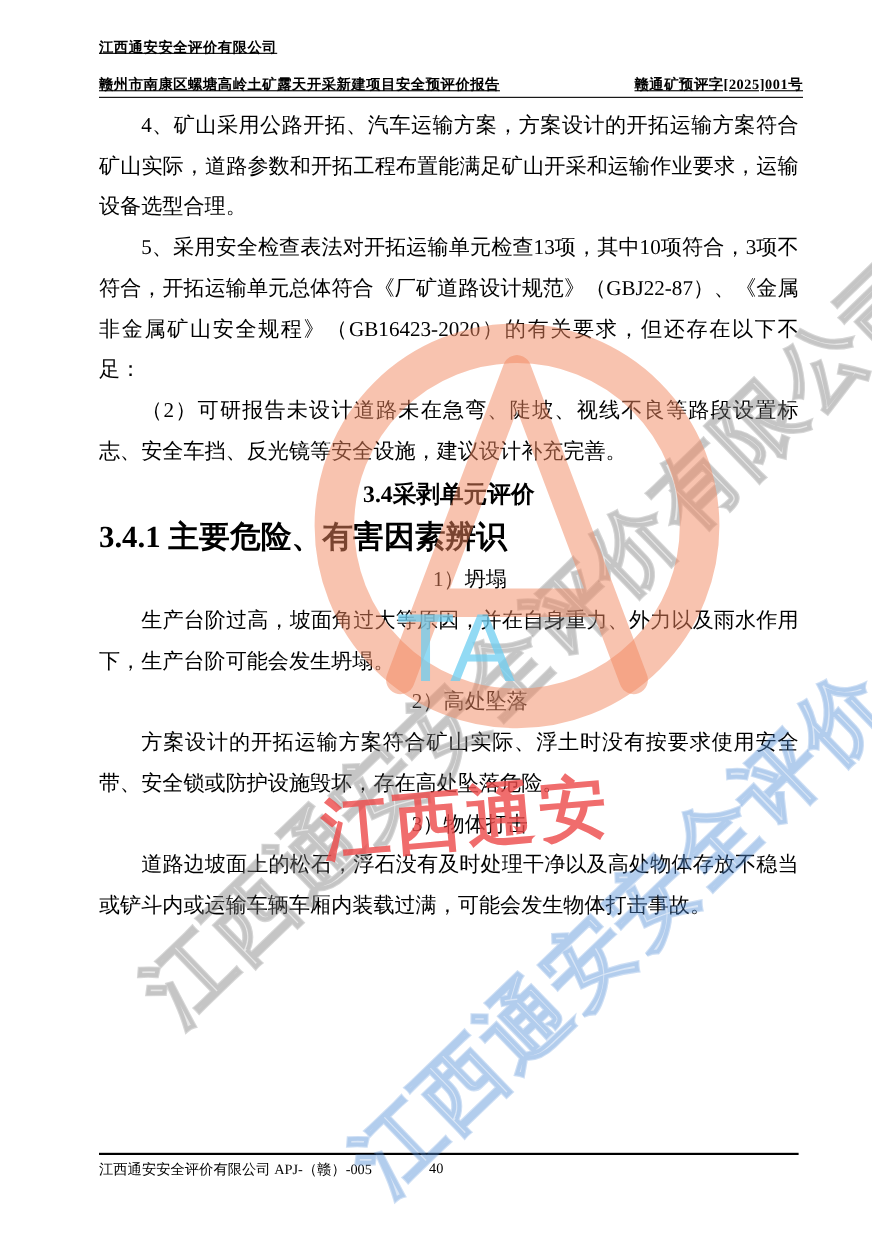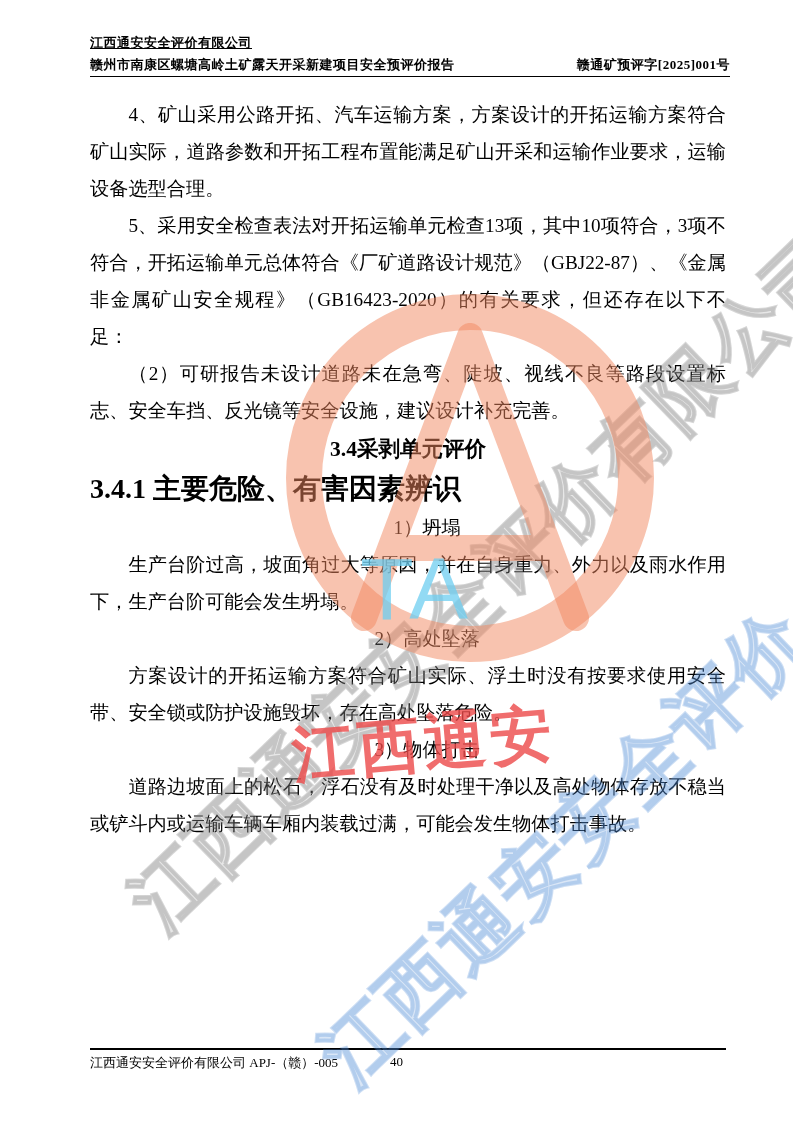--- a/index.html
+++ b/index.html
@@ -5,21 +5,21 @@
   html,body{margin:0;padding:0;}
   body{
     width:793px;height:1122px;position:relative;overflow:hidden;
     background:#ffffff;color:#000;
     font-family:"Liberation Serif","DejaVu Serif",serif;
   }
   
   .page-header{position:absolute;left:90px;top:34px;width:640px;font-size:13px;font-weight:600;z-index:2;}
   .hdr-line1{display:inline-block;text-decoration:underline;letter-spacing:.5px;}
   .hdr-line2{display:flex;justify-content:space-between;align-items:flex-end;
-             border-bottom:1.5px solid #000;padding-bottom:2px;margin-top:4px;letter-spacing:.5px;}
+             border-bottom:1.5px solid #000;padding-bottom:2px;margin-top:16px;letter-spacing:.5px;text-decoration:underline;}
   
   .page-body{position:absolute;left:90px;top:96px;width:636px;z-index:1;
              font-size:19.2px;line-height:37px;text-align:justify;}
   .page-body p,.page-body div{margin:0;}
   .para{text-indent:2em;}
   .sub{text-indent:2em;text-align:center;}
   .h1{font-weight:bold;font-size:21.5px;line-height:40px;margin-top:10px;text-align:center;}
   .h2{font-weight:bold;font-size:28px;line-height:40px;margin-bottom:8px;text-align:left;}
   
   .page-footer{position:absolute;left:90px;top:1048px;width:636px;z-index:2;

